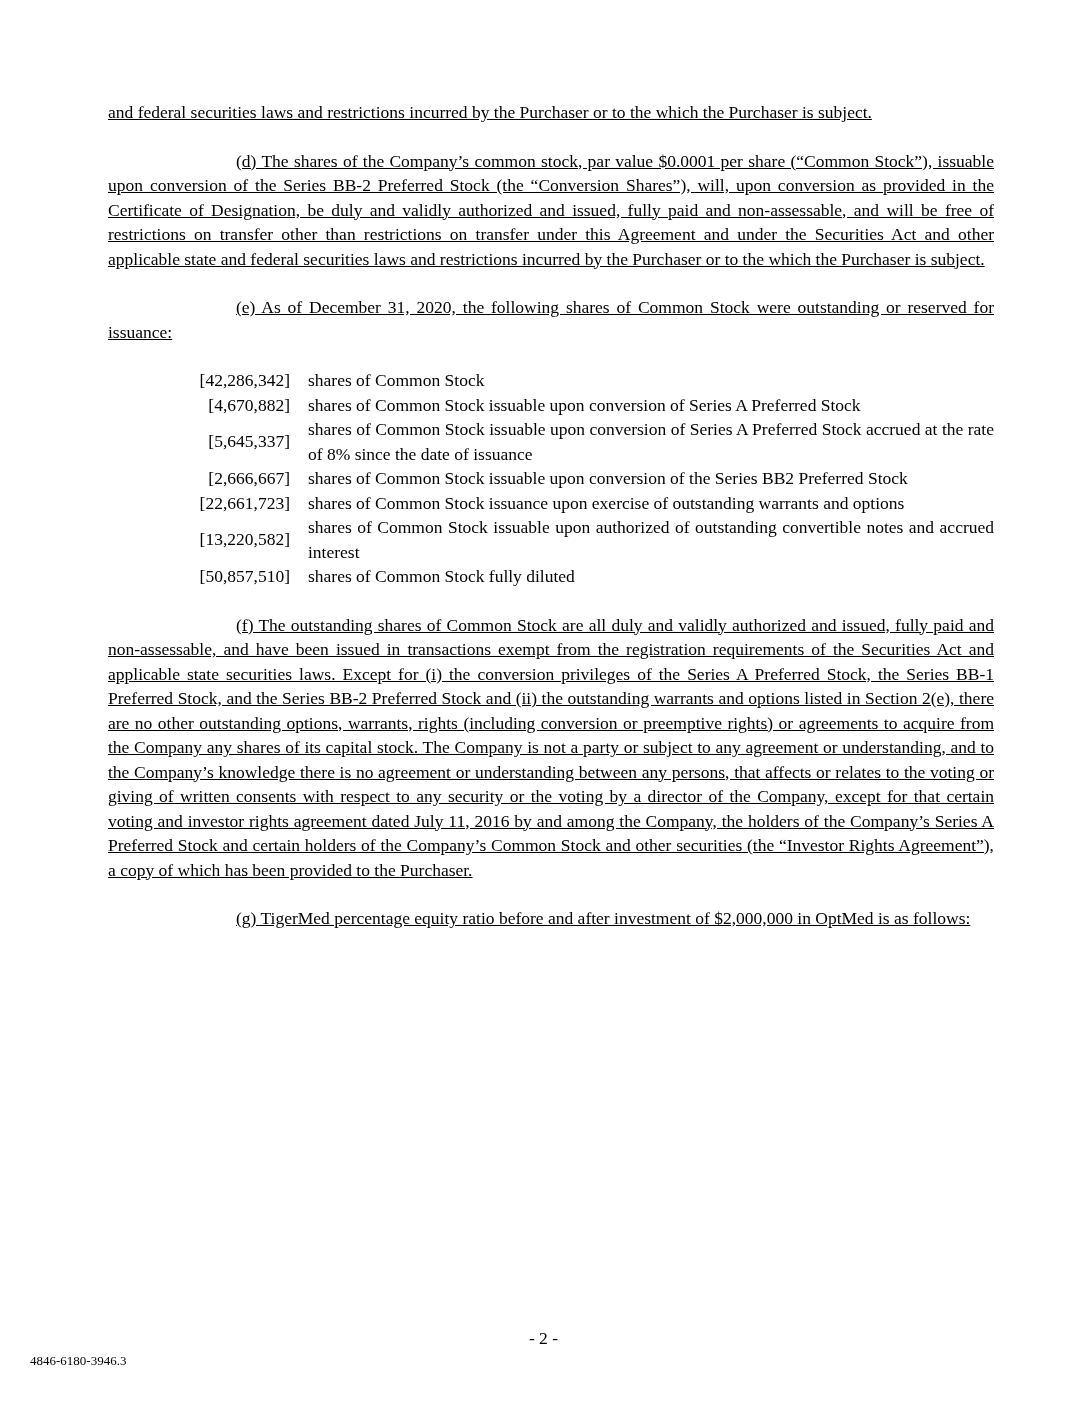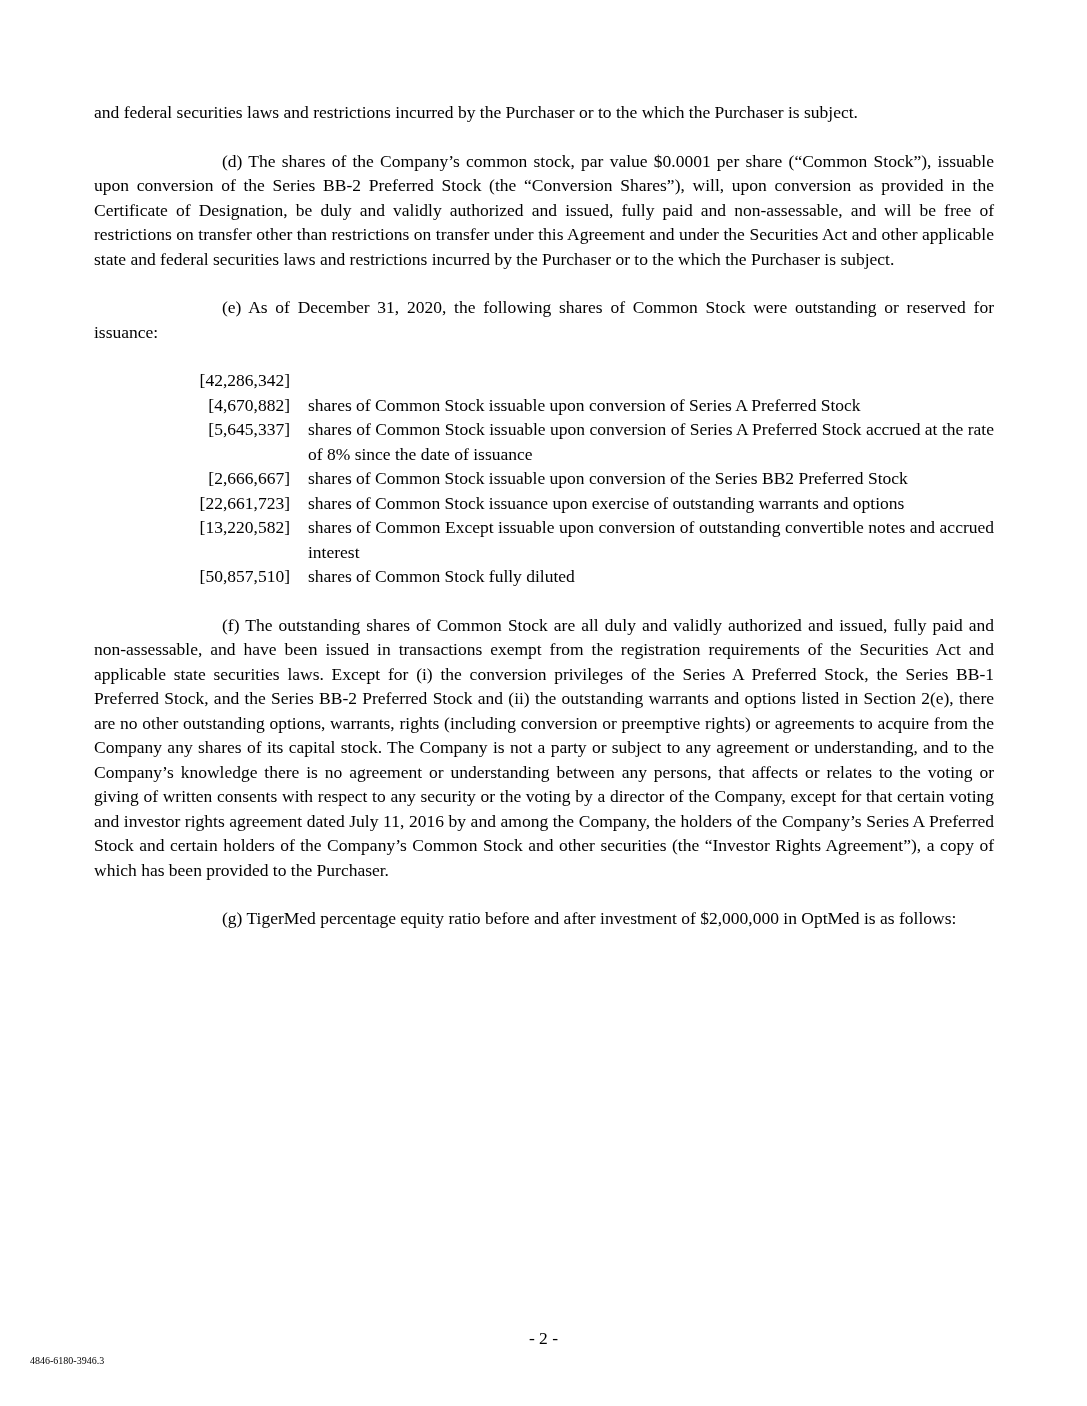--- a/index.html
+++ b/index.html
@@ -19,32 +19,33 @@
     box-sizing: border-box;
     overflow: hidden;
   }
   .content {
     position: absolute;
     top: 100px;
     left: 94px;
     right: 93px;
   }
   .para {
-    margin: 0 0 24px 0;
+    margin: 0 0 24px 14px;
     text-align: justify;
+    text-decoration: underline;
   }
   .para.indent {
     text-indent: 128px;
   }
   .share-list {
     margin: 0 0 24px 0;
   }
   .share-row {
     display: flex;
-    align-items: flex-start;
+    align-items: center;
   }
   .share-num {
     flex: 0 0 196px;
     width: 196px;
     text-align: right;
     white-space: nowrap;
   }
   .share-text {
     flex: 1 1 auto;
     margin-left: 18px;
@@ -54,59 +55,60 @@
     position: absolute;
     left: 0;
     right: 0;
     bottom: 56px;
     text-align: center;
   }
   .doc-id {
     position: absolute;
     left: 30px;
     bottom: 38px;
-    font-size: 10px;
+    font-size: 13px;
     line-height: 15px;
   }
 </style>
 </head>
 <body>
 
 <div class="page">
   <div class="content">
 
     <p class="para">and federal securities laws and restrictions incurred by the Purchaser or to the which the Purchaser is subject.</p>
 
     <p class="para indent">(d)  The shares of the Company’s common stock, par value $0.0001 per share (“Common Stock”), issuable upon conversion of the Series BB-2 Preferred Stock (the “Conversion Shares”), will, upon conversion as provided in the Certificate of Designation, be duly and validly authorized and issued, fully paid and non-assessable, and will be free of restrictions on transfer other than restrictions on transfer under this Agreement and under the Securities Act and other applicable state and federal securities laws and restrictions incurred by the Purchaser or to the which the Purchaser is subject.</p>
 
     <p class="para indent">(e)  As of December 31, 2020, the following shares of Common Stock were outstanding or reserved for issuance:</p>
 
     <div class="share-list">
       <div class="share-row">
         <span class="share-num">[42,286,342]</span>
+        <span class="share-text">shares of Common Stock</span>
       </div>
       <div class="share-row">
         <span class="share-num">[4,670,882]</span>
         <span class="share-text">shares of Common Stock issuable upon conversion of Series A Preferred Stock</span>
       </div>
       <div class="share-row">
         <span class="share-num">[5,645,337]</span>
         <span class="share-text">shares of Common Stock issuable upon conversion of Series A Preferred Stock accrued at the rate of 8% since the date of issuance</span>
       </div>
       <div class="share-row">
         <span class="share-num">[2,666,667]</span>
         <span class="share-text">shares of Common Stock issuable upon conversion of the Series BB2 Preferred Stock</span>
       </div>
       <div class="share-row">
         <span class="share-num">[22,661,723]</span>
         <span class="share-text">shares of Common Stock issuance upon exercise of outstanding warrants and options</span>
       </div>
       <div class="share-row">
         <span class="share-num">[13,220,582]</span>
-        <span class="share-text">shares of Common Except issuable upon conversion of outstanding convertible notes and accrued interest</span>
+        <span class="share-text">shares of Common Stock issuable upon authorized of outstanding convertible notes and accrued interest</span>
       </div>
       <div class="share-row">
         <span class="share-num">[50,857,510]</span>
         <span class="share-text">shares of Common Stock fully diluted</span>
       </div>
     </div>
 
     <p class="para indent">(f)  The outstanding shares of Common Stock are all duly and validly authorized and issued, fully paid and non-assessable, and have been issued in transactions exempt from the registration requirements of the Securities Act and applicable state securities laws.  Except for (i) the conversion privileges of the Series A Preferred Stock, the Series BB-1 Preferred Stock, and the Series BB-2 Preferred Stock and (ii) the outstanding warrants and options listed in Section 2(e), there are no other outstanding options, warrants, rights (including conversion or preemptive rights) or agreements to acquire from the Company any shares of its capital stock.  The Company is not a party or subject to any agreement or understanding, and to the Company’s knowledge there is no agreement or understanding between any persons, that affects or relates to the voting or giving of written consents with respect to any security or the voting by a director of the Company, except for that certain voting and investor rights agreement dated July 11, 2016 by and among the Company, the holders of the Company’s Series A Preferred Stock and certain holders of the Company’s Common Stock and other securities (the “Investor Rights Agreement”), a copy of which has been provided to the Purchaser.</p>
 
     <p class="para indent">(g)  TigerMed percentage equity ratio before and after investment of $2,000,000 in OptMed is as follows:</p>

